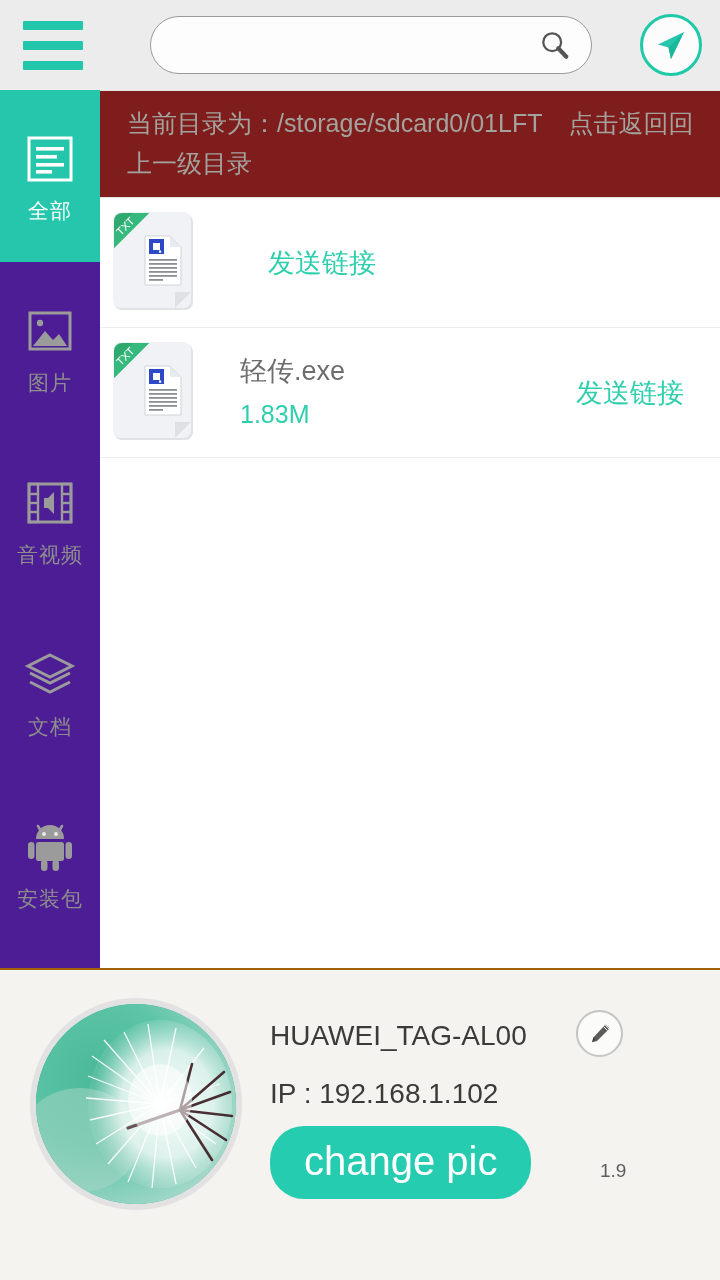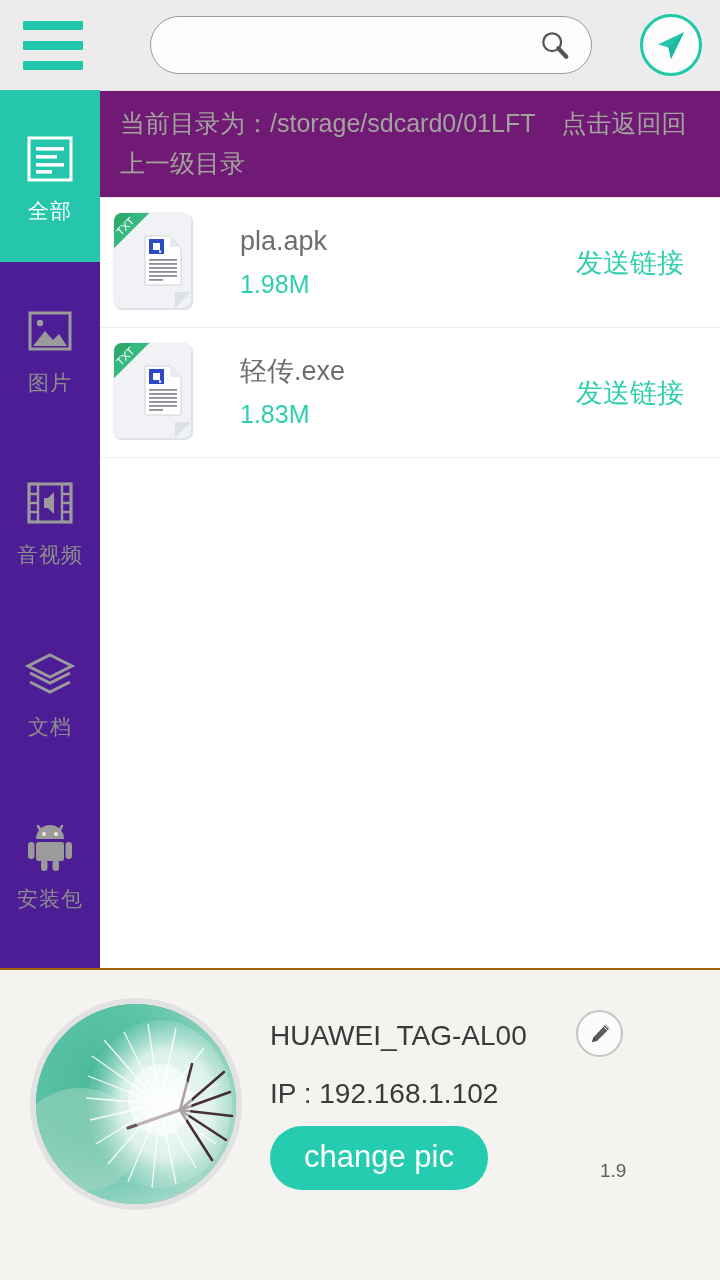--- a/index.html
+++ b/index.html
@@ -137,24 +137,24 @@
   
   .main {
     flex: 1 1 auto;
     background: #ffffff;
     display: flex;
     flex-direction: column;
     min-width: 0;
   }
 
   .pathbar {
-    background: #701a75;
+    background: #7f1d1d;
     border-top: 1px solid #e3e3e1;
     border-bottom: 1px solid #e3e3e1;
-    padding: 12px 16px 14px 20px;
+    padding: 12px 16px 14px 27px;
     color: #a3a39e;
     font-size: 25px;
     line-height: 40px;
     min-height: 90px;
     cursor: pointer;
   }
   .pathbar .gap { display: inline-block; width: 26px; }
 
   .file-list { display: flex; flex-direction: column; }
 
@@ -240,21 +240,21 @@
     font-size: 28px;
     color: #3a3a3a;
     line-height: 1;
     margin-bottom: 18px;
     white-space: nowrap;
   }
   .change-pic {
     align-self: flex-start;
     background: #25ccaf;
     color: #ffffff;
-    font-size: 31px;
+    font-size: 40px;
     border: none;
     border-radius: 34px;
     padding: 13px 34px 15px 34px;
     cursor: pointer;
     font-family: "Liberation Sans", sans-serif;
   }
 
   .edit-btn {
     position: absolute;
     left: 576px;
@@ -415,24 +415,20 @@
               <rect x="47" y="43.5" width="2.2" height="2.2" fill="#ffffff"></rect>
               <g fill="#8b8f95">
                 <rect x="37" y="52" width="28" height="1.8"></rect>
                 <rect x="37" y="56" width="28" height="1.8"></rect>
                 <rect x="37" y="60" width="28" height="1.8"></rect>
                 <rect x="37" y="64" width="28" height="1.8"></rect>
                 <rect x="37" y="68" width="28" height="1.8"></rect>
                 <rect x="37" y="72" width="14" height="1.8"></rect>
               </g>
             </svg>
-          </div>
-          <div class="file-meta">
-            <div class="file-name">pla.apk</div>
-            <div class="file-size">1.98M</div>
           </div>
           <div class="send-link">发送链接</div>
         </div>
 
         <div class="file-row">
           <div class="file-icon">
             <svg width="104" height="112" viewBox="0 0 104 112">
               <defs>
                 <clipPath id="pg2">
                     <path d="M10 6 h62 a8 8 0 0 1 8 8 v80 a8 8 0 0 1 -8 8 h-62 a8 8 0 0 1 -8 -8 v-80 a8 8 0 0 1 8 -8 z"></path>

